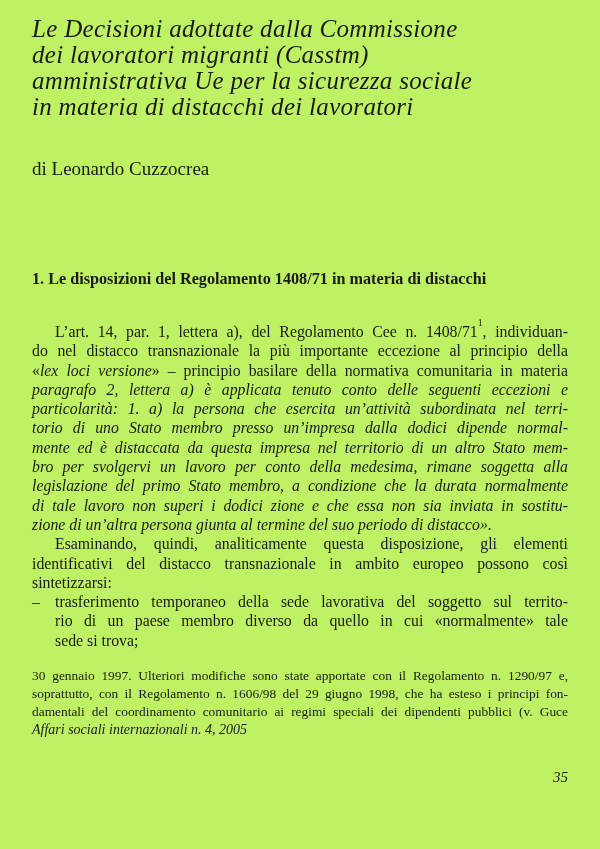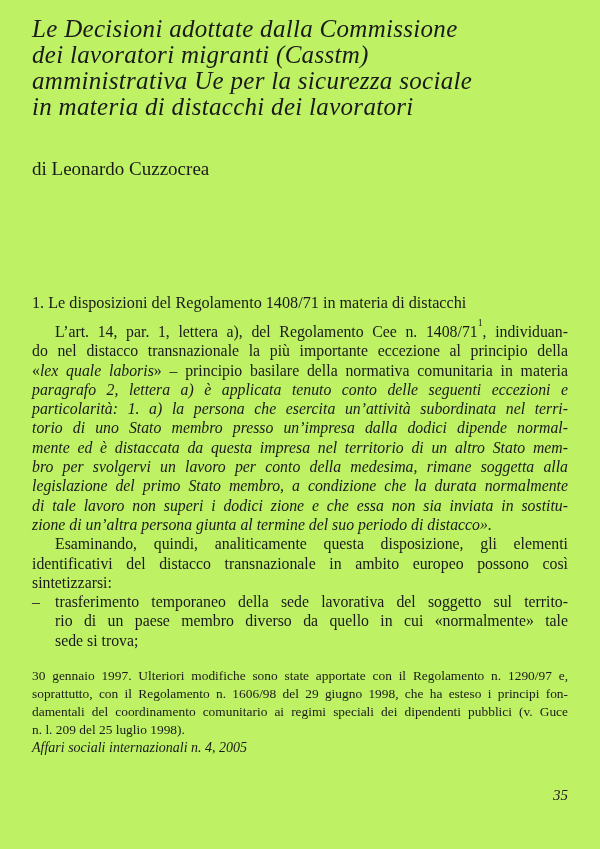--- a/index.html
+++ b/index.html
@@ -5,22 +5,22 @@
   html, body { margin: 0; padding: 0; background: #ffffff; }
   .page {
     width: 600px; height: 849px; box-sizing: border-box;
     padding: 16px 32px 0 32px; background: #bef264; color: #1a1a1a;
     font-family: "Liberation Serif", "DejaVu Serif", serif;
     overflow: hidden; position: relative;
   }
   .title { font-style: italic; font-size: 25px; line-height: 26px; letter-spacing: 0.3px; }
   .title-line { white-space: nowrap; }
   .author { margin-top: 37px; font-size: 19px; line-height: 24px; }
-  .heading { margin-top: 112px; font-size: 16.2px; font-weight: normal; line-height: 21px; }
-  .bodytext { margin-top: 8px; font-size: 15.8px; line-height: 19.3px; }
+  .heading { margin-top: 88px; font-size: 16.2px; font-weight: bold; line-height: 21px; }
+  .bodytext { margin-top: 32px; font-size: 15.8px; line-height: 19.3px; }
   .block { margin: 0; }
   .line { text-align: justify; text-align-last: justify; }
   .line.end { text-align-last: left; }
   .line.first { text-indent: 23px; }
   .block.hang { position: relative; padding-left: 23px; }
   .block.hang .marker { position: absolute; left: 0; top: 0; }
   sup { font-size: 0.62em; line-height: 0; position: relative; top: -0.45em; }
   .footnote { margin-top: 17px; font-size: 13.4px; line-height: 18px; }
   .journal { font-style: italic; font-size: 14px; line-height: 18px; }
   .pageno { margin-top: 30px; font-size: 15px; font-style: italic; text-align: right; }
@@ -35,21 +35,21 @@
       <div class="title-line">dei lavoratori migranti (Casstm)</div>
       <div class="title-line">amministrativa Ue per la sicurezza sociale</div>
       <div class="title-line">in materia di distacchi dei lavoratori</div>
     </div>
   <div class="author">di Leonardo Cuzzocrea</div>
   <div class="heading">1. Le disposizioni del Regolamento 1408/71 in materia di distacchi</div>
   <div class="bodytext" id="bodytext">
       <div class="block">
         <div class="line first"><span>L’art. 14, par. 1, lettera a), del Regolamento Cee n. 1408/71</span><sup>1</sup><span>, individuan-</span></div>
         <div class="line"><span>do nel distacco transnazionale la più importante eccezione al principio della</span></div>
-        <div class="line"><span>«</span><i>lex quale laboris</i><span>» – principio basilare della normativa comunitaria in materia</span></div>
+        <div class="line"><span>«</span><i>lex loci versione</i><span>» – principio basilare della normativa comunitaria in materia</span></div>
         <div class="line"><i>paragrafo 2, lettera a) è applicata tenuto conto delle seguenti eccezioni e</i></div>
         <div class="line"><i>particolarità: 1. a) la persona che esercita un’attività subordinata nel terri-</i></div>
         <div class="line"><i>torio di uno Stato membro presso un’impresa dalla dodici dipende normal-</i></div>
         <div class="line"><i>mente ed è distaccata da questa impresa nel territorio di un altro Stato mem-</i></div>
         <div class="line"><i>bro per svolgervi un lavoro per conto della medesima, rimane soggetta alla</i></div>
         <div class="line"><i>legislazione del primo Stato membro, a condizione che la durata normalmente</i></div>
         <div class="line"><i>di tale lavoro non superi i dodici zione e che essa non sia inviata in sostitu-</i></div>
         <div class="line end"><i>zione di un’altra persona giunta al termine del suo periodo di distacco».</i></div>
       </div>
       <div class="block">
@@ -61,17 +61,16 @@
         <span class="marker">–</span>
         <div class="line"><span>trasferimento temporaneo della sede lavorativa del soggetto sul territo-</span></div>
         <div class="line"><span>rio di un paese membro diverso da quello in cui «normalmente» tale</span></div>
         <div class="line end"><span>sede si trova;</span></div>
       </div>
     </div>
   <div class="footnote" id="footnote">
       <div class="line"><span>30 gennaio 1997. Ulteriori modifiche sono state apportate con il Regolamento n. 1290/97 e,</span></div>
       <div class="line"><span>soprattutto, con il Regolamento n. 1606/98 del 29 giugno 1998, che ha esteso i principi fon-</span></div>
       <div class="line"><span>damentali del coordinamento comunitario ai regimi speciali dei dipendenti pubblici (v. Guce</span></div>
-      <div class="line end"><span>n. l. 209 del 25 luglio 1998).</span></div>
     </div>
   <div class="journal">Affari sociali internazionali n. 4, 2005</div>
   <div class="pageno">35</div>
 </div>
 
 </body></html>

